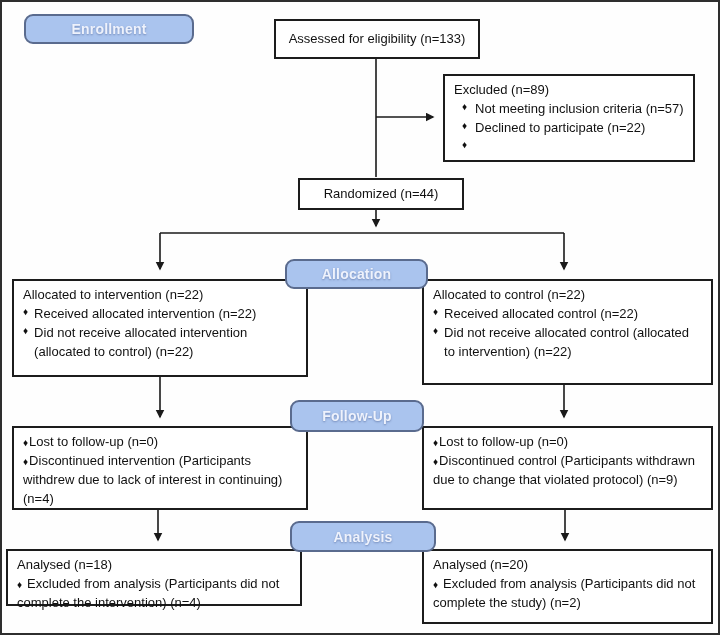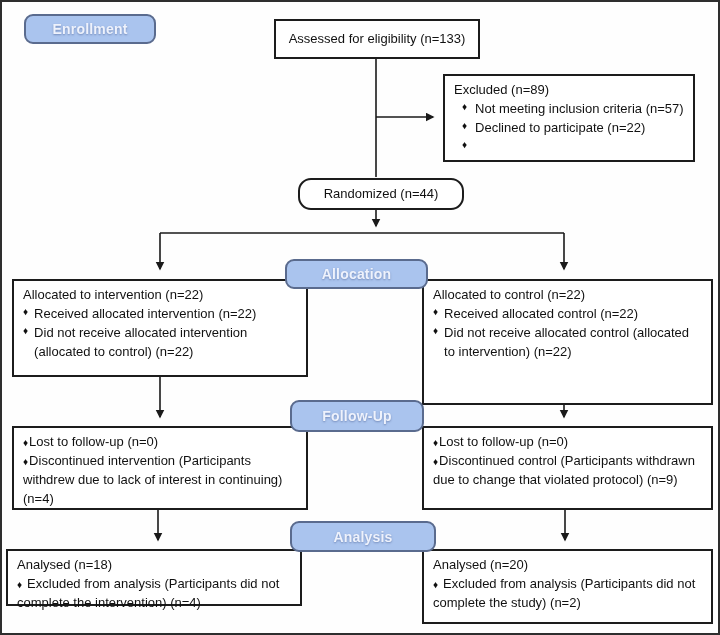--- a/index.html
+++ b/index.html
@@ -50,27 +50,27 @@
   .bullet .bmark { flex: none; font-size: 10px; line-height: inherit; }
   .bullet.hang .bmark { margin-right: 6px; }
   .bullet.indent { padding-left: 8px; }
   .bullet.indent .bmark { margin-right: 8px; }
   .bullet.inline { display: block; }
   .bullet.inline .bmark { display: inline; margin-right: 1px; }
   .bullet.inline.gap .bmark { margin-right: 5px; }
   .bullet.inline .btext { display: inline; }
 
   
-  .pos-enrollment { left: 22px;  top: 12px;  width: 132px; height: 30px; }
+  .pos-enrollment { left: 22px;  top: 12px;  width: 170px; height: 30px; }
   .pos-assessed   { left: 272px; top: 17px;  width: 206px; height: 40px; }
   .pos-excluded   { left: 441px; top: 72px;  width: 252px; height: 88px; padding-top: 7px; }
-  .pos-randomized { left: 296px; top: 176px; width: 166px; height: 32px; border-radius: 13px; }
+  .pos-randomized { left: 296px; top: 176px; width: 166px; height: 32px; }
   .pos-allocation { left: 283px; top: 257px; width: 143px; height: 30px; }
   .pos-allocL     { left: 10px;  top: 277px; width: 296px; height: 98px; }
-  .pos-allocR     { left: 420px; top: 277px; width: 291px; height: 126px; }
+  .pos-allocR     { left: 420px; top: 277px; width: 291px; height: 106px; }
   .pos-followup   { left: 288px; top: 398px; width: 134px; height: 32px; }
   .pos-fuL        { left: 10px;  top: 424px; width: 296px; height: 84px; padding-top: 7px; }
   .pos-fuR        { left: 420px; top: 424px; width: 291px; height: 84px; padding-top: 7px; }
   .pos-analysis   { left: 288px; top: 519px; width: 146px; height: 31px; justify-content: center; }
   .pos-anL        { left: 4px;  top: 547px; width: 296px; height: 57px; }
   .pos-anR        { left: 420px; top: 547px; width: 291px; height: 75px; }
 </style>
 </head>
 <body>
 

